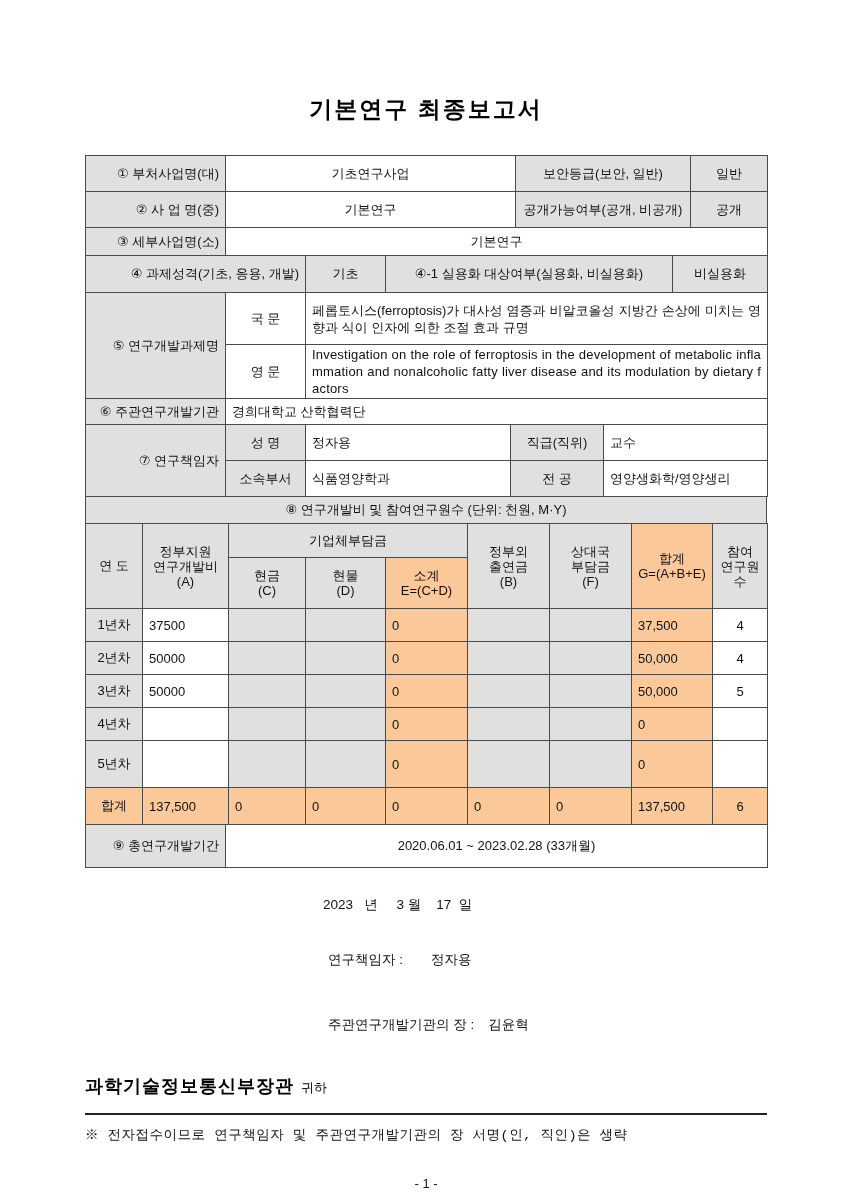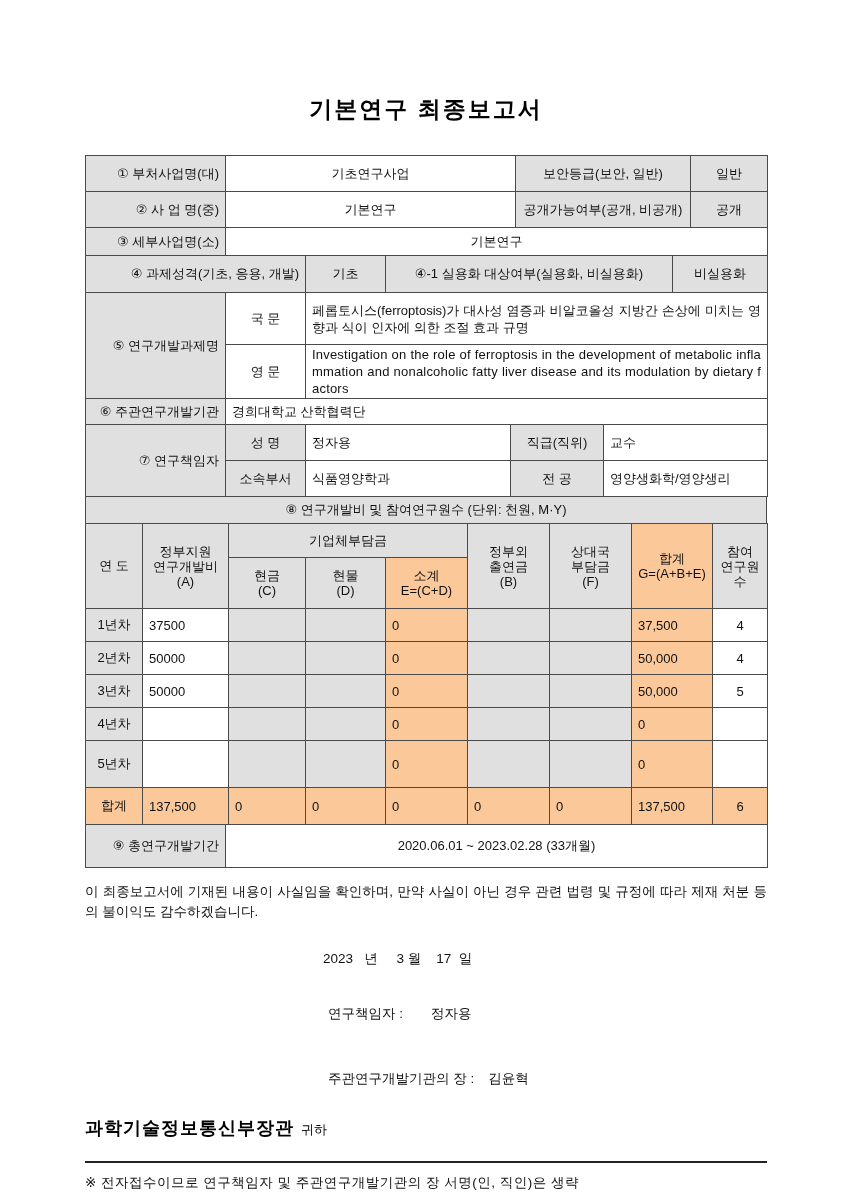--- a/index.html
+++ b/index.html
@@ -31,26 +31,26 @@
   .statement { margin-top:14px; font-size:13.5px; line-height:20px; text-align:justify; }
 
   .sigblock { margin-top:28px; font-size:13.5px; }
   .sig-line { margin-left:213px; white-space:pre; }
   .sig-date { margin-left:238px; margin-bottom:22px; white-space:pre; }
   .sig-line + .sig-line { margin-top:17px; }
   .sig-name { margin-left:28px; }
   .sig-name2 { margin-left:14px; }
 
   .recipient {
-    margin-top:13px; padding-bottom:21px; border-bottom:2px solid #222;
+    margin-top:25px; padding-bottom:15px; border-bottom:2px solid #222;
     font-size:18px; font-weight:bold; letter-spacing:1px; color:#000;
   }
   .recipient .suffix { font-size:13px; font-weight:normal; letter-spacing:0; margin-left:7px; }
 
-  .e-note { margin-top:11px; font-size:13.5px; letter-spacing:0.5px; }
+  .e-note { margin-top:11px; font-size:13.5px; letter-spacing:0.5px;font-family:Liberation Mono, monospace; }
 
   .page-num { margin-top:32px; text-align:center; font-size:13px; }
 </style>
 </head>
 <body>
 
 <div class="page">
   <div class="content">
 
     <h1 class="doc-title">기본연구 최종보고서</h1>
@@ -282,21 +282,20 @@
         <tbody>
             <tr style="height:43px">
           <td class="gray">⑨ 총연구개발기간</td>
           <td class="ctr">2020.06.01 ~ 2023.02.28 (33개월)</td>
         </tr>
       </tbody>
         </table>
 
     </div>
 
-    <p class="statement">이 최종보고서에 기재된 내용이 사실임을 확인하며, 만약 사실이 아닌 경우 관련 법령 및 규정에 따라 제재 처분 등의 불이익도 감수하겠습니다.</p>
 
     <div class="sigblock">
       <div class="sig-date">2023   년     3 월    17  일</div>
       <div class="sig-line">
         <span>연구책임자 :</span><span class="sig-name">정자용</span>
       </div>
       <div class="sig-line">
         <span>주관연구개발기관의 장 :</span><span class="sig-name2">김윤혁</span>
       </div>
     </div>

